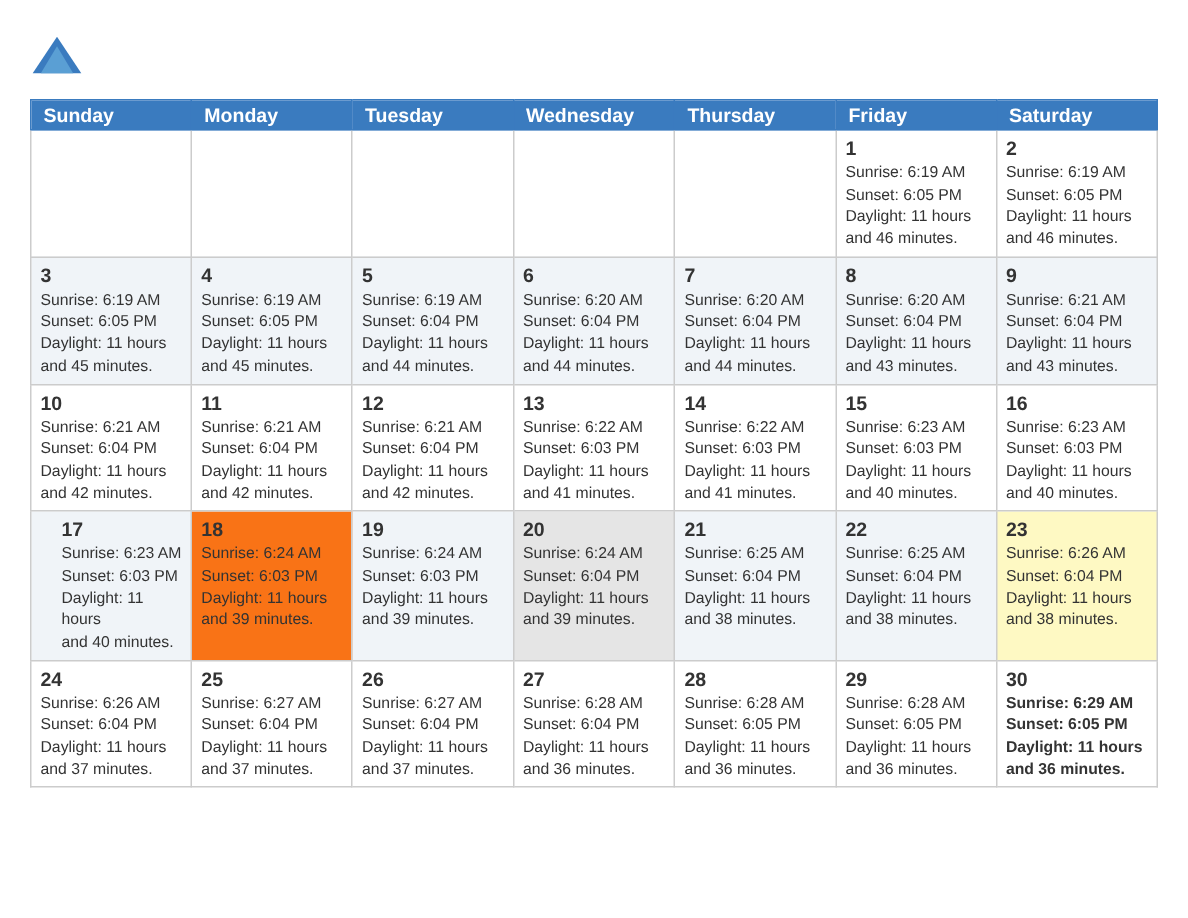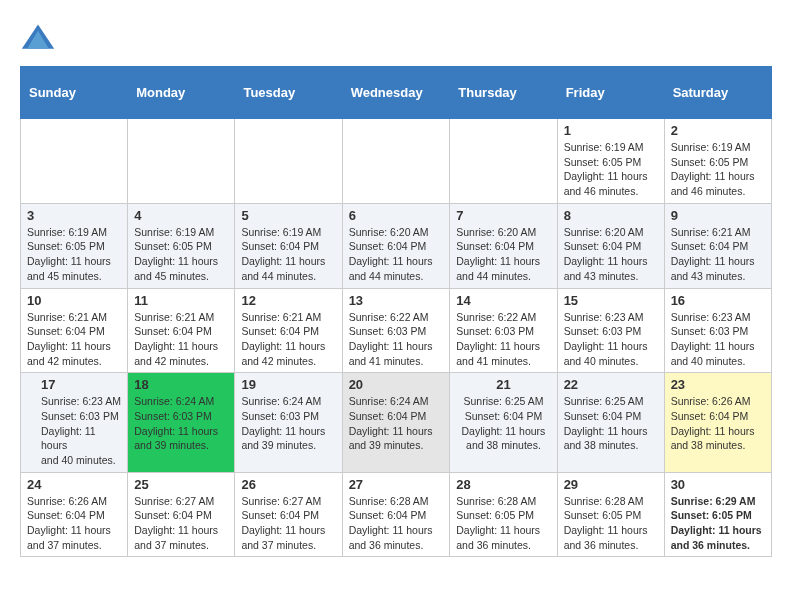--- a/index.html
+++ b/index.html
@@ -54,21 +54,21 @@
       color: #555;
     }
     .calendar {
       width: 100%;
       border-collapse: collapse;
     }
     .calendar th {
       background: #3a7bbf;
       color: #fff;
       text-align: left;
-      padding: 18px 8px;
+      padding: 2px 8px;
       font-size: 13px;
       border: 1px solid #3a7bbf;
     }
     .calendar td {
       border: 1px solid #ccc;
       vertical-align: top;
       padding: 4px 6px;
       width: 108px;
       min-height: 80px;
       font-size: 11px;
@@ -249,42 +249,42 @@
         </td>
       </tr>
       <tr>
         <td style="background: rgb(240, 244, 248); padding-left: 20px;">
           <div class="day-number">17</div>
           <div class="day-info" style="white-space: pre-line;">Sunrise: 6:23 AM
 Sunset: 6:03 PM
 Daylight: 11 hours
 and 40 minutes.</div>
         </td>
-        <td style="background: #22c55e;">
+        <td style="background: #f97316;">
           <div class="day-number">18</div>
           <div class="day-info" style="white-space: pre-line;">Sunrise: 6:24 AM
 Sunset: 6:03 PM
 Daylight: 11 hours
 and 39 minutes.</div>
         </td>
         <td style="background: rgb(240, 244, 248);">
           <div class="day-number">19</div>
           <div class="day-info" style="white-space: pre-line;">Sunrise: 6:24 AM
 Sunset: 6:03 PM
 Daylight: 11 hours
 and 39 minutes.</div>
         </td>
         <td style="background: #e5e5e5;">
           <div class="day-number">20</div>
           <div class="day-info" style="white-space: pre-line;">Sunrise: 6:24 AM
 Sunset: 6:04 PM
 Daylight: 11 hours
 and 39 minutes.</div>
         </td>
-        <td style="background: rgb(240, 244, 248); text-align: center;">
+        <td style="background: rgb(240, 244, 248);">
           <div class="day-number">21</div>
           <div class="day-info" style="white-space: pre-line;">Sunrise: 6:25 AM
 Sunset: 6:04 PM
 Daylight: 11 hours
 and 38 minutes.</div>
         </td>
         <td style="background: rgb(240, 244, 248);">
           <div class="day-number">22</div>
           <div class="day-info" style="white-space: pre-line;">Sunrise: 6:25 AM
 Sunset: 6:04 PM

